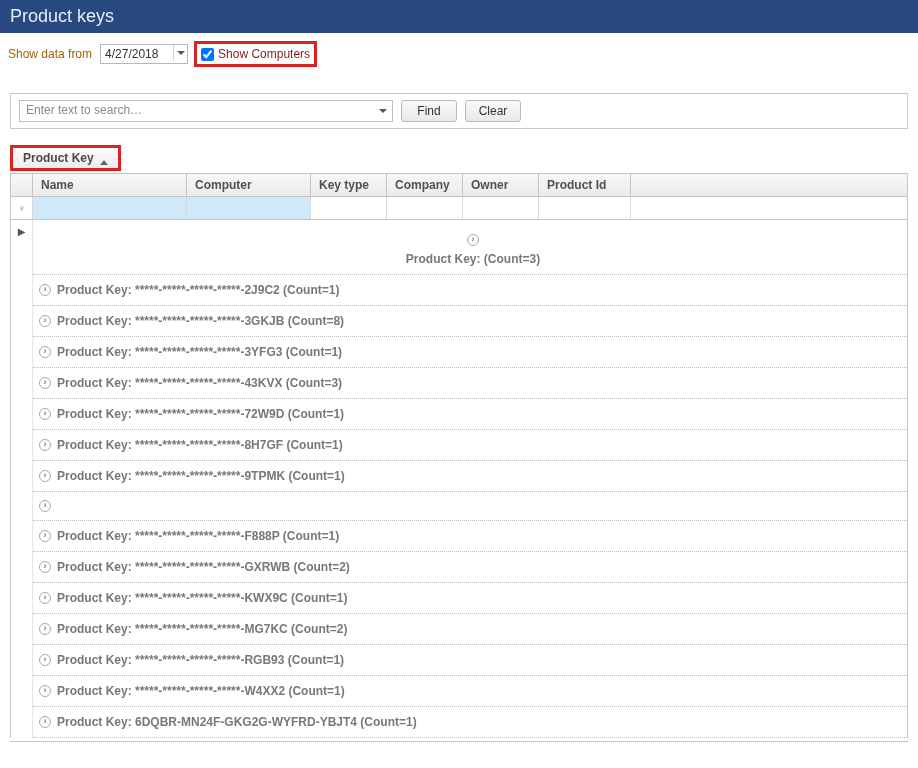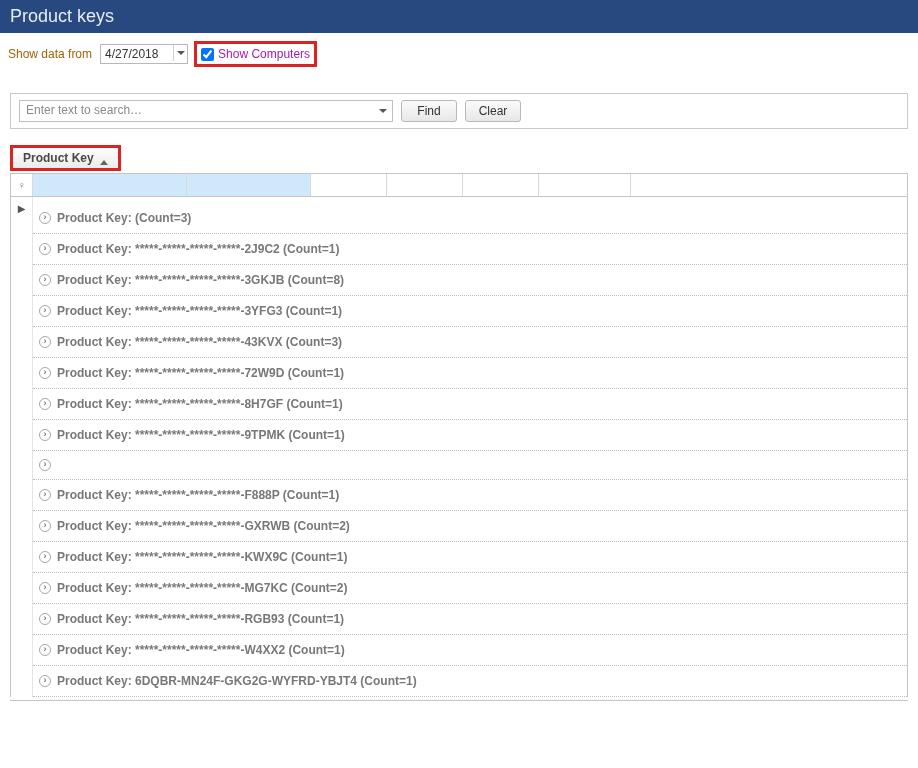--- a/index.html
+++ b/index.html
@@ -57,21 +57,21 @@
     padding: 2px 4px;
     display: inline-flex;
     align-items: center;
     gap: 4px;
     height: 26px;
   }
   .chk {
     width: 13px; height: 13px;
     margin: 0;
   }
-  .chk-label { color: #a21caf; }
+  .chk-label { color: #7f1d1d; }
 
   .search-section {
     border: 1px solid #c9c9c9;
     margin: 18px 10px 0 10px;
     padding: 6px 8px;
     display: flex;
     align-items: center;
     gap: 8px;
   }
   .search-select {
@@ -207,21 +207,21 @@
     align-items: center; justify-content: center;
     font-size: 9px;
     color: #7a7a7a;
     line-height: 1;
     background: #fff;
   }
   .expand-icon::before {
     content: "›";
     transform: translateY(-1px);
   }
-  .first-row .row-body { border-bottom: 1px dotted #bcbcbc; padding-top: 14px; }
+  .first-row .row-body { border-bottom: 1px dotted #bcbcbc; padding-top: 14px; flex-direction: column; }
   .bottom-spacer { height: 4px; border-bottom: 1px solid #c5c5c5; margin: 0 10px; }
 </style>
 </head>
 <body>
 
 <div class="page-header">Product keys</div>
 
 <div class="filter-bar">
   <span class="label">Show data from</span>
   <div style="position:relative;">
@@ -248,20 +248,30 @@
 </div>
 
 <div class="group-panel">
   <span class="group-chip">
     <span>Product Key</span>
     <span class="sort-up"></span>
   </span>
 </div>
 
 <div class="grid">
+  <div class="thead-row">
+    <div class="th col-handle"></div>
+    <div class="th col-name">Name</div>
+    <div class="th col-computer">Computer</div>
+    <div class="th col-keytype">Key type</div>
+    <div class="th col-company">Company</div>
+    <div class="th col-owner">Owner</div>
+    <div class="th col-productid">Product Id</div>
+    <div class="th col-rest"></div>
+  </div>
   <div class="filter-row">
     <div class="fcell fhandle">♀</div>
     <div class="fcell col-name fblue"><input class="finput" style=""></div>
     <div class="fcell col-computer fblue"><input class="finput" style=""></div>
     <div class="fcell col-keytype"><input class="finput" style=""></div>
     <div class="fcell col-company"><input class="finput" style=""></div>
     <div class="fcell col-owner"><input class="finput" style=""></div>
     <div class="fcell col-productid"><input class="finput" style=""></div>
     <div class="fcell frest"></div>
   </div>

